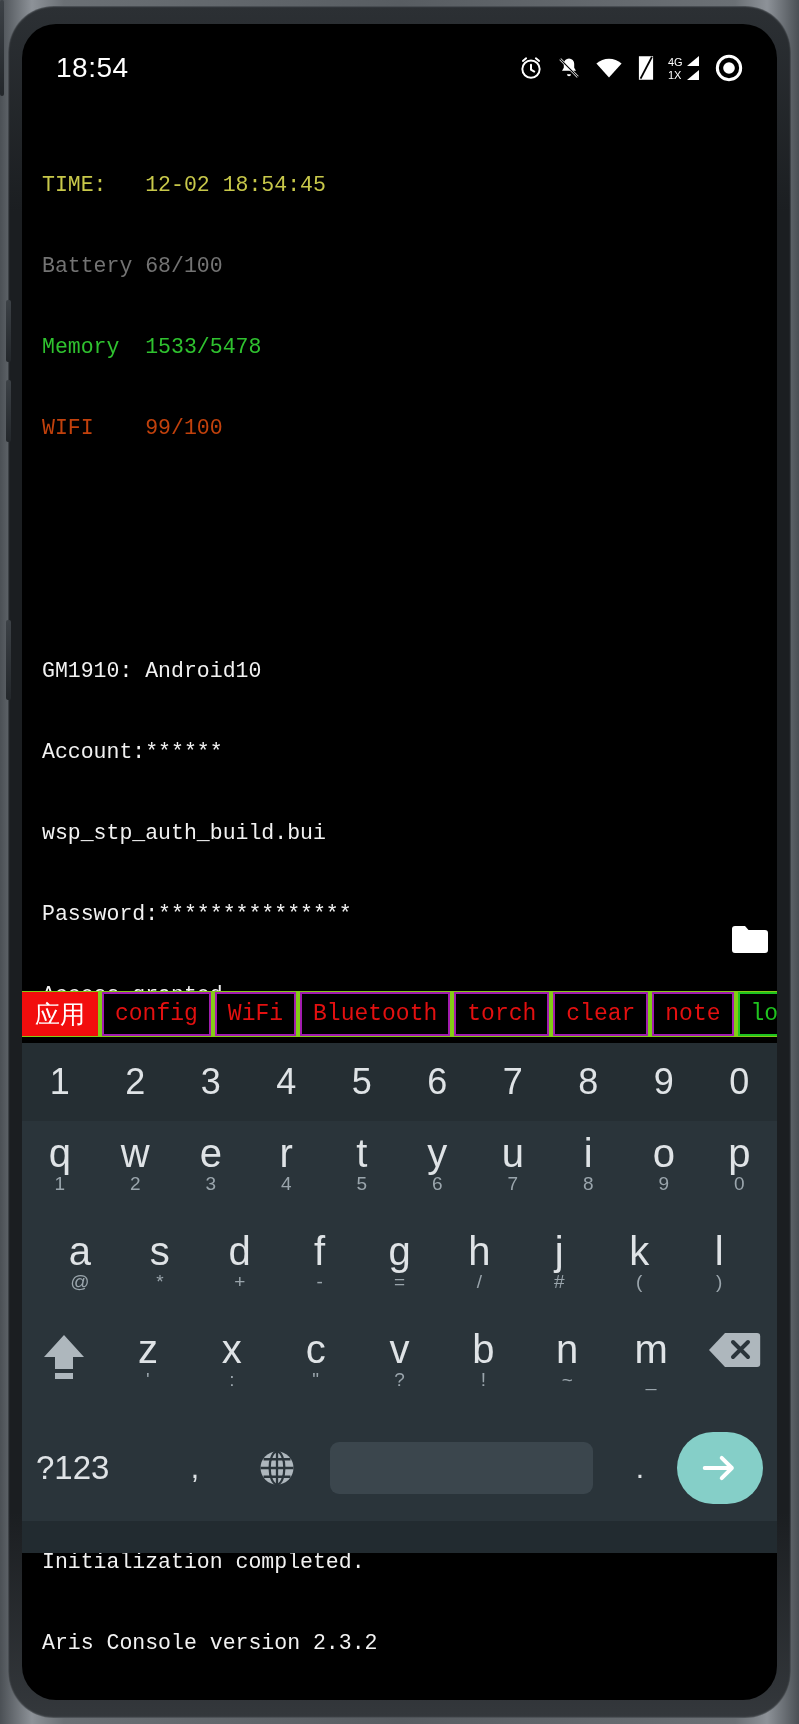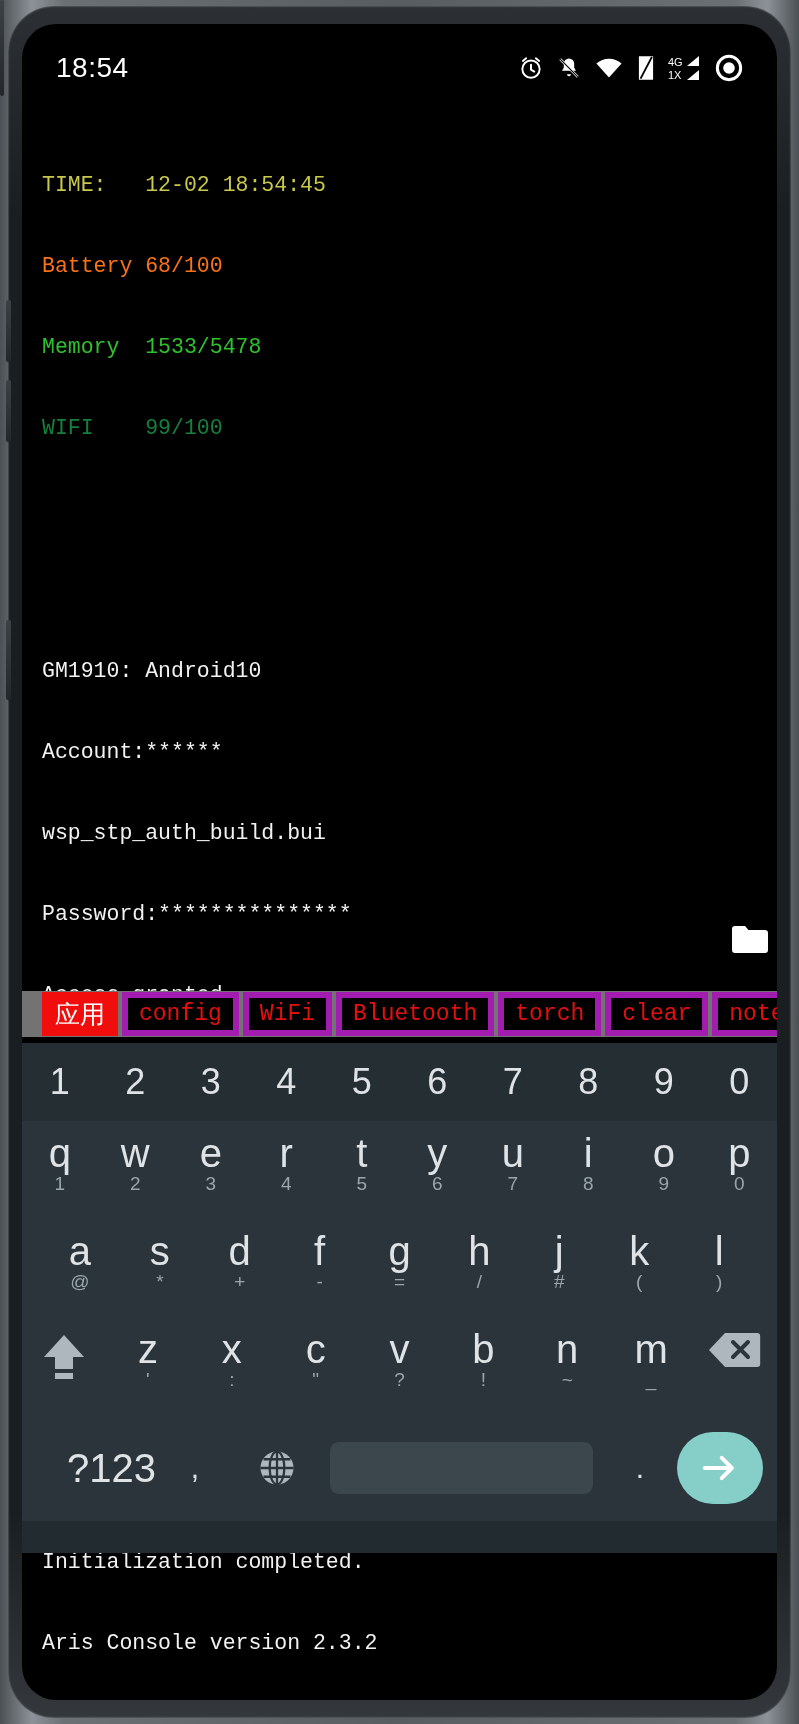--- a/index.html
+++ b/index.html
@@ -25,52 +25,52 @@
     justify-content:space-between;padding:0 34px;box-sizing:border-box;color:#fff;}
   #clock{font-size:28px;font-family:"Liberation Sans",sans-serif;letter-spacing:.5px;}
   #sysicons{display:flex;align-items:center;gap:13px;}
   .sicon{display:block;}
 
   
   #console{position:absolute;left:0;top:82px;width:755px;height:930px;background:#000;
     font-family:"Liberation Mono","DejaVu Sans Mono",monospace;font-size:21.5px;line-height:27px;
     padding:12px 13px 0 20px;box-sizing:border-box;white-space:pre;}
   .l-time{color:#c8c84a;}
-  .l-batt{color:#f97316;}
+  .l-batt{color:#737373;}
   .l-mem{color:#2fc22f;}
-  .l-wifi{color:#15803d;}
+  .l-wifi{color:#c2410c;}
   .l-white{color:#f2f2f2;}
   .blank{height:27px;}
 
   #folder-icon{position:absolute;left:708px;top:900px;width:40px;height:32px;}
 
   
   #cmdbar{position:absolute;left:0;top:967px;width:755px;height:46px;display:flex;align-items:center;
-    background:#737373;padding-left:20px;}
+    background:#84cc16;}
   .cmdbtn{height:44px;display:flex;align-items:center;justify-content:center;
     font-family:"Liberation Mono","DejaVu Sans Mono",monospace;font-size:23px;box-sizing:border-box;
     padding:0 11px;white-space:nowrap;}
   .cmd-active{background:#f20d0d;color:#fff;border:2px solid #f20d0d;
     font-family:"Liberation Sans",sans-serif;font-size:25px;}
-  .cmd-red{border:6px solid #a21caf;color:#e31010;background:#000;margin-left:4px;}
+  .cmd-red{border:2px solid #a21caf;color:#e31010;background:#000;margin-left:4px;}
   .cmd-green{border:2px solid #1fc41f;color:#1fc41f;background:#000;margin-left:4px;}
 
   
   #keyboard{position:absolute;left:0;top:1019px;width:755px;height:510px;background:#222b30;}
   .krow{display:flex;width:100%;}
   #numrow{height:78px;align-items:center;background:#252e33;}
   .numkey{flex:1;text-align:center;color:#dfe3e6;font-size:36px;font-family:"Liberation Sans",sans-serif;}
   #row1,#row2,#row3{height:98px;align-items:flex-start;background:#2a343a;}
   #row2{padding:0 18px;box-sizing:border-box;}
   .letterkey{flex:1;display:flex;flex-direction:column;align-items:center;padding-top:10px;}
   .lchar{color:#dfe3e6;font-size:40px;line-height:44px;font-family:"Liberation Sans",sans-serif;}
   .lhint{color:#9aa5ac;font-size:19px;line-height:22px;margin-top:-2px;}
   .sidekey{width:84px;display:flex;align-items:center;justify-content:center;padding-top:14px;}
   #row4{height:106px;align-items:center;background:#2a343a;padding:0 14px;box-sizing:border-box;}
-  #sym-key{width:120px;text-align:right;color:#dfe3e6;font-size:40px;}
+  #sym-key{width:120px;text-align:left;color:#dfe3e6;font-size:33px;}
   #comma-key{width:78px;text-align:center;color:#dfe3e6;font-size:30px;}
   #globe-key{width:86px;display:flex;align-items:center;justify-content:center;}
   #space-key{flex:1;height:52px;margin:0 10px;background:#3b464d;border-radius:9px;}
   #period-key{width:74px;text-align:center;color:#dfe3e6;font-size:30px;}
   #enter-key{width:86px;height:72px;border-radius:40px;background:#85cfc8;display:flex;align-items:center;justify-content:center;}
 </style>
 </head>
 <body>
 
 <div id="shell">

